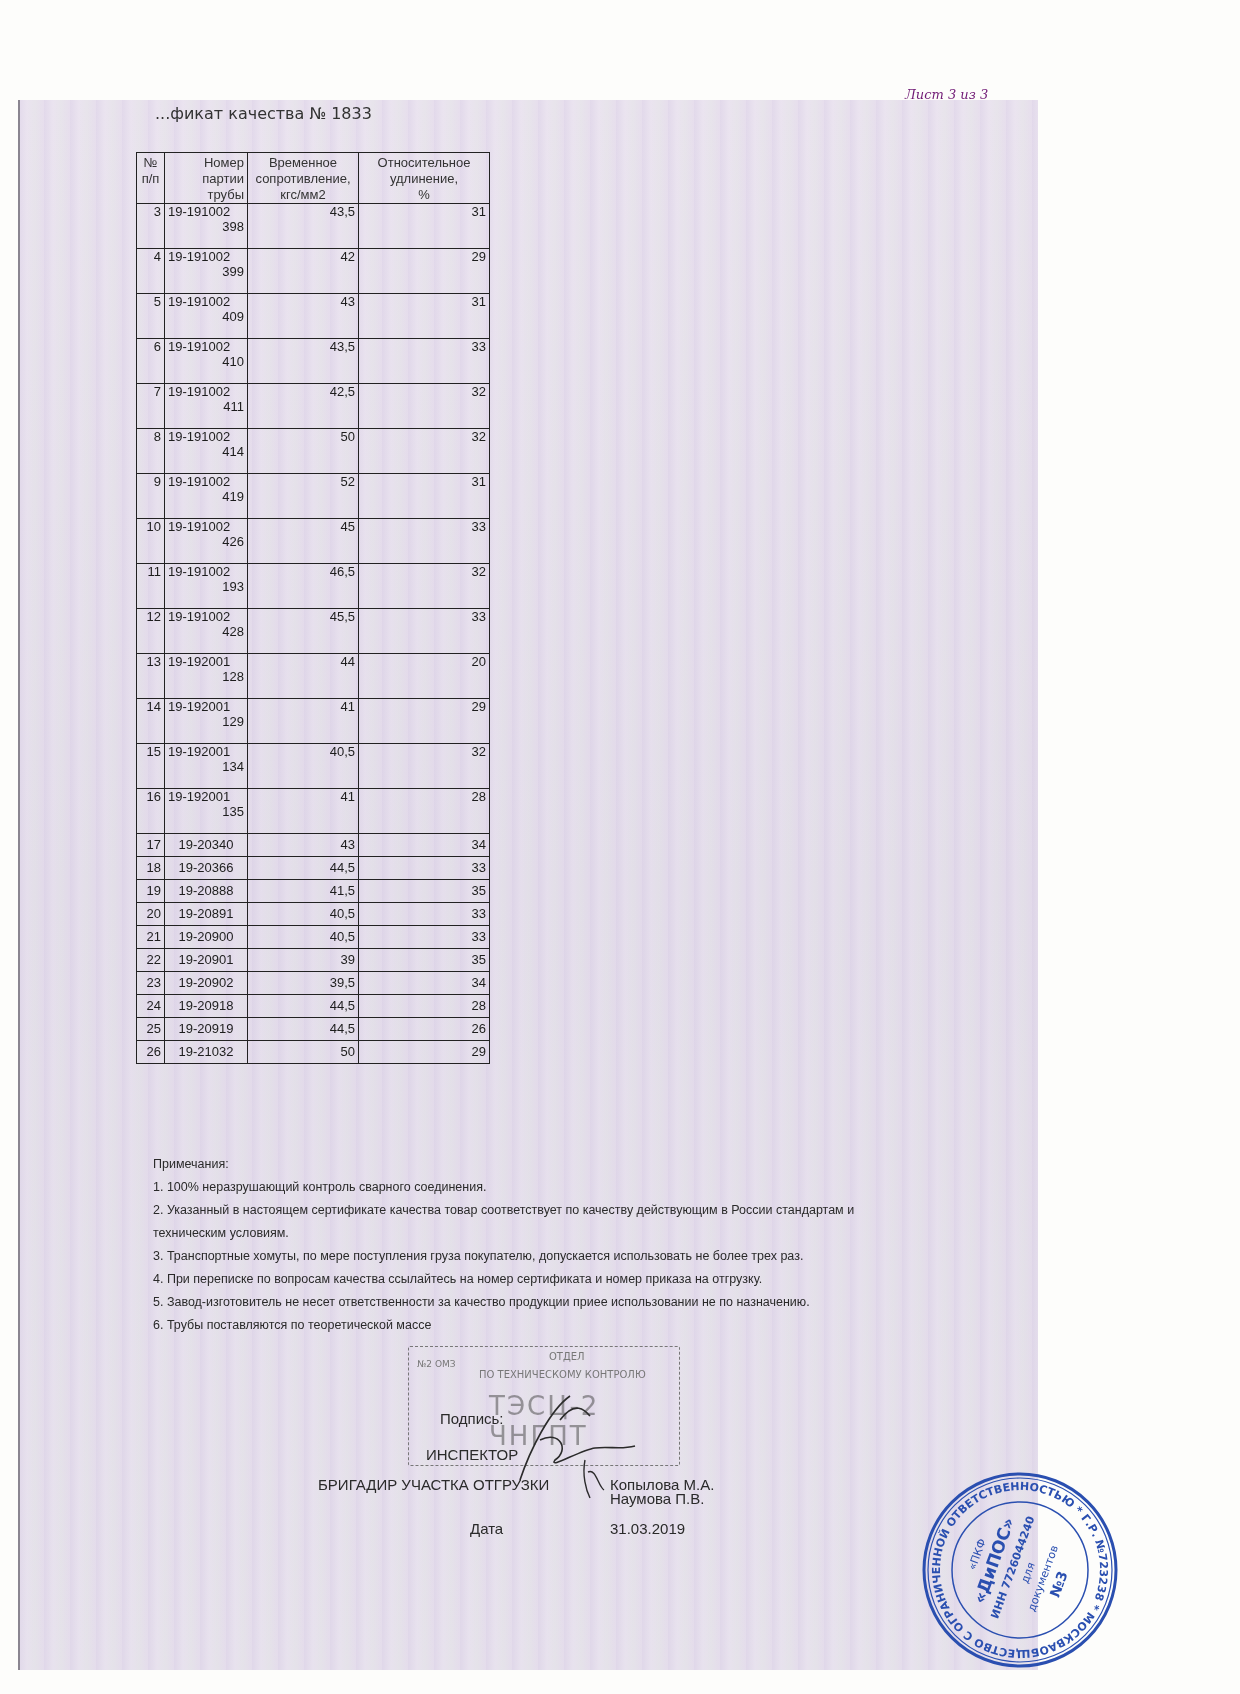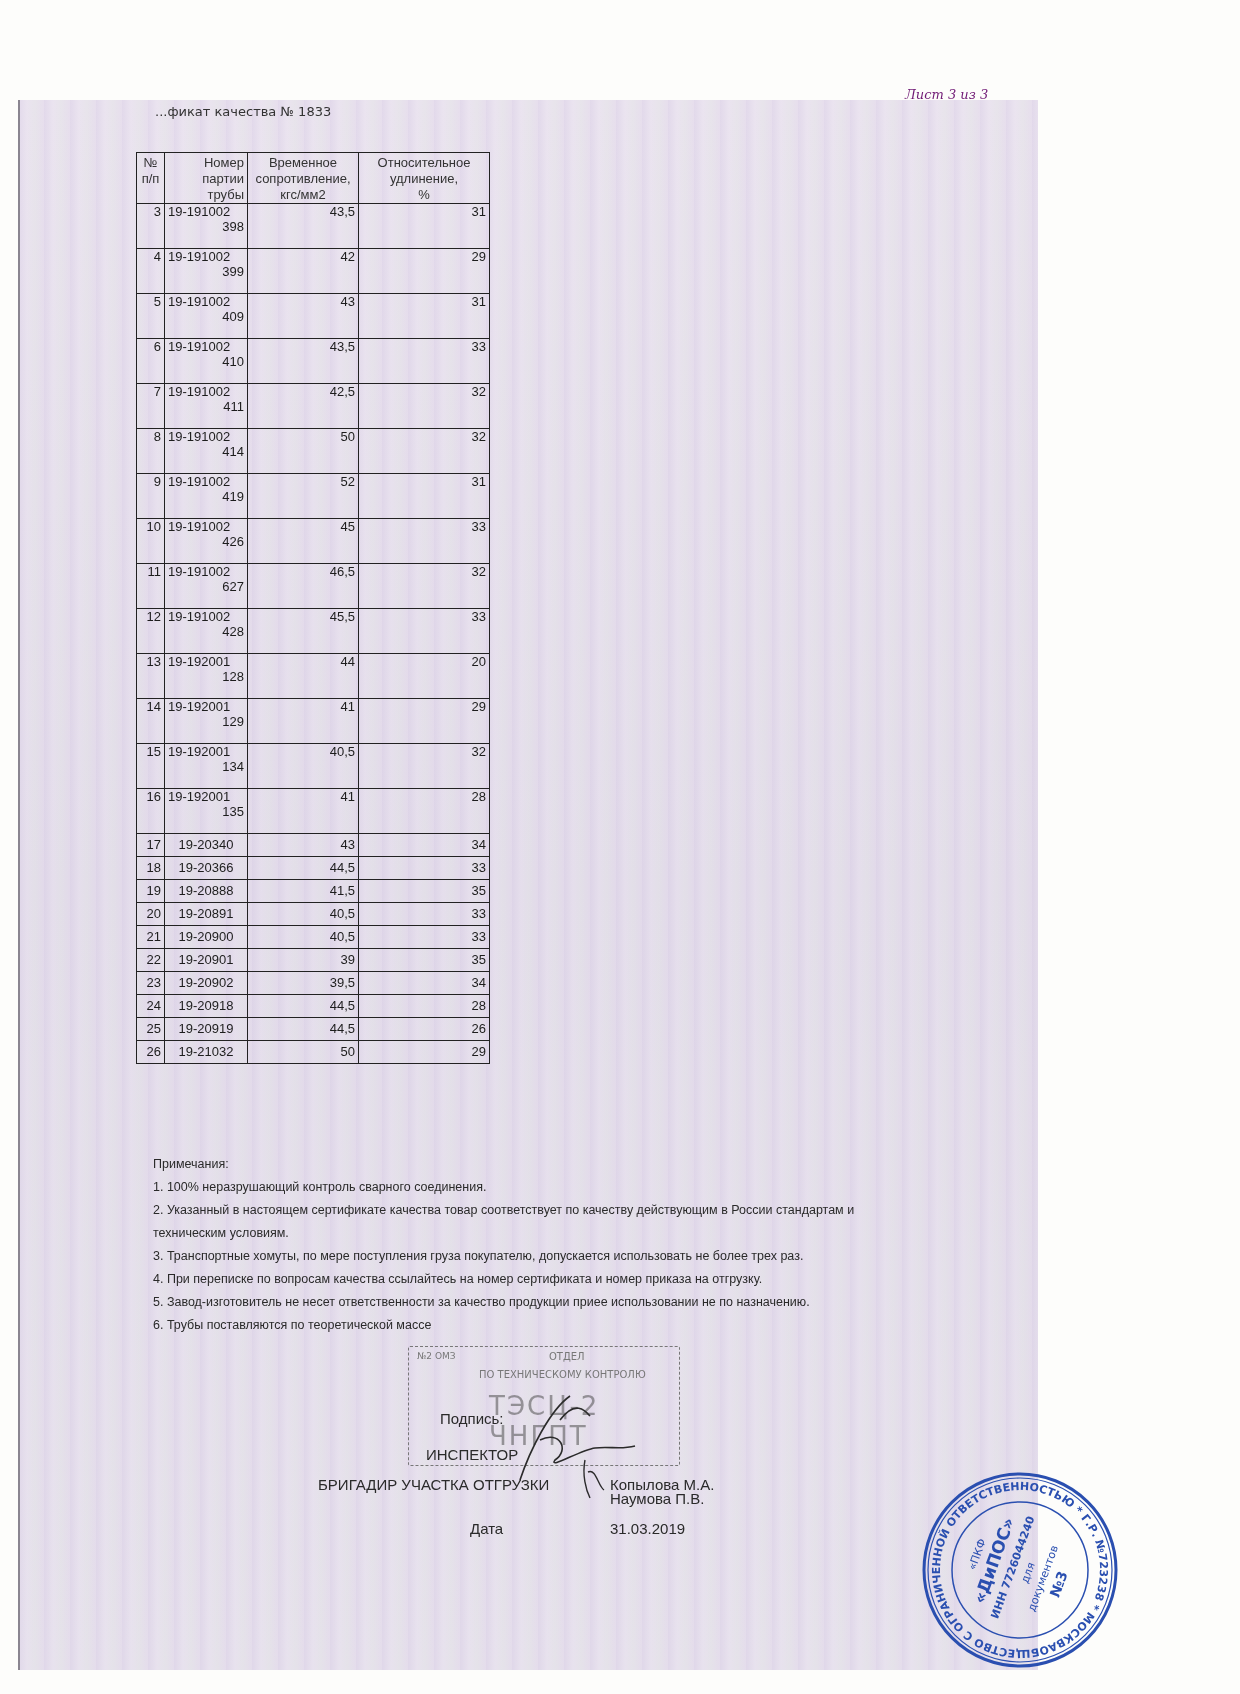--- a/index.html
+++ b/index.html
@@ -12,21 +12,21 @@
     .scan {
       position: absolute; left: 18px; top: 100px; width: 1020px; height: 1570px;
       background:
         repeating-linear-gradient(90deg, rgba(190,170,215,0.22) 0px, rgba(220,205,235,0.10) 9px, rgba(200,215,200,0.12) 17px, rgba(210,190,225,0.20) 26px),
         linear-gradient(180deg, #ece6f0 0%, #e6e0ec 50%, #e9e4ee 100%);
     }
     .scan-edge {
       position: absolute; left: 18px; top: 100px; width: 2px; height: 1570px; background: #8a8590;
     }
     .header-cert {
-      position: absolute; left: 155px; top: 104px; font-size: 13px; color: #333;
+      position: absolute; left: 155px; top: 104px; font-size: 16px; color: #333;
     }
     .sheet-no {
       position: absolute; left: 905px; top: 87px; font-size: 13px; font-style: italic;
       font-family: "DejaVu Serif", serif; color: #701a75;
     }
     table.cert {
       position: absolute; left: 136px; top: 152px;
       border-collapse: collapse; font-size: 13px; color: #1d1d1d;
       font-family: "Liberation Sans", sans-serif;
     }
@@ -46,21 +46,21 @@
     .notes {
       position: absolute; left: 153px; top: 1153px; font-size: 12.5px; line-height: 23px;
       font-family: "Liberation Sans", sans-serif; color: #2a2a2a; width: 880px;
     }
     .stamp-box {
       position: absolute; left: 408px; top: 1346px; width: 270px; height: 118px;
       border: 1.5px dashed #777; border-radius: 2px;
     }
     .stamp-box .t1 { position: absolute; left: 140px; top: 4px; font-size: 10px; color: #777; }
     .stamp-box .t2 { position: absolute; left: 70px; top: 22px; font-size: 10px; color: #777; }
-    .stamp-box .t0 { position: absolute; left: 8px; top: 4px; font-size: 9px; color: #777; }
+    .stamp-box .t0 { position: absolute; left: 8px; top: 12px; font-size: 9px; color: #777; }
     .stamp-box .big { position: absolute; left: 80px; top: 44px; font-size: 26px; color: rgba(80,80,80,0.55); letter-spacing: 2px; }
     .sig-label { position: absolute; font-size: 15px; color: #2a2a2a; font-family: "Liberation Sans", sans-serif; }
     .sig-svg { position: absolute; }
     .round-stamp { position: absolute; left: 920px; top: 1470px; width: 200px; height: 200px; }
   </style>
 </head>
 <body>
 
 <div class="scan"></div>
 <div class="scan-edge"></div>
@@ -163,21 +163,21 @@
           <span class="l1">19-191002</span>
           <span class="l2">426</span>
         </td>
         <td class="c-ts">45</td>
         <td class="c-el">33</td>
       </tr>
       <tr class="tall">
         <td class="c-no">11</td>
         <td class="c-batch">
           <span class="l1">19-191002</span>
-          <span class="l2">627</span>
+          <span class="l2">193</span>
         </td>
         <td class="c-ts">46,5</td>
         <td class="c-el">32</td>
       </tr>
       <tr class="tall">
         <td class="c-no">12</td>
         <td class="c-batch">
           <span class="l1">19-191002</span>
           <span class="l2">428</span>
         </td>

